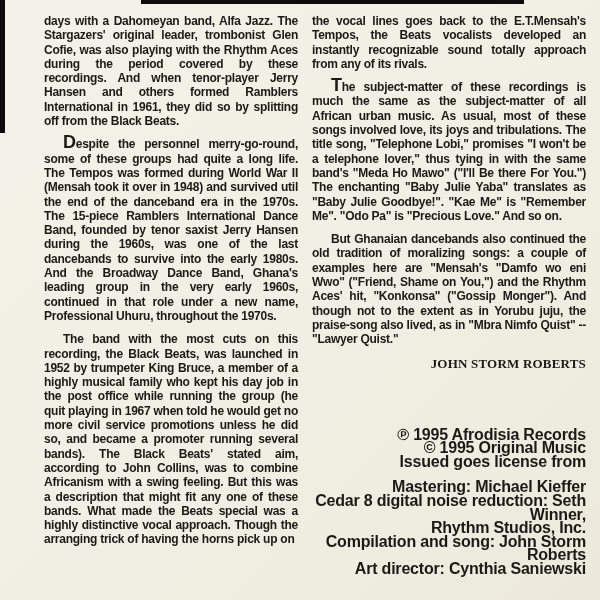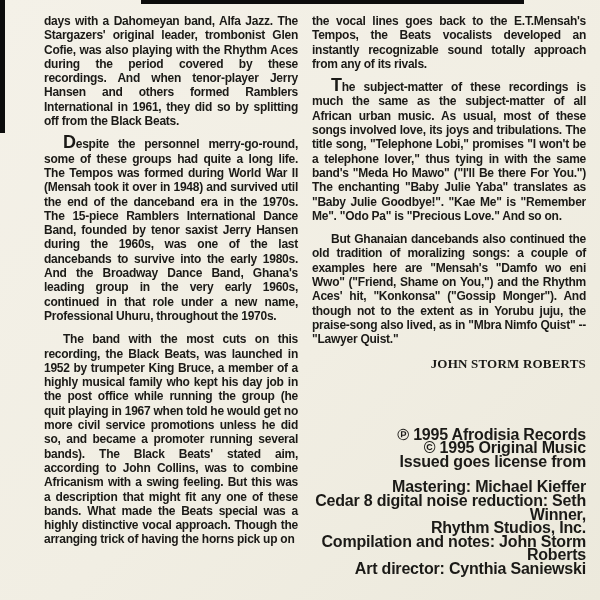--- a/index.html
+++ b/index.html
@@ -76,18 +76,18 @@
 
     <div class="byline">JOHN STORM ROBERTS</div>
 
     <div class="imprint">
       <div class="imprint-line">℗ 1995 Afrodisia Records</div>
       <div class="imprint-line">© 1995 Original Music</div>
       <div class="imprint-line">Issued goes license from</div>
       <div class="imprint-line gap">Mastering: Michael Kieffer</div>
       <div class="imprint-line">Cedar 8 digital noise reduction: Seth Winner,</div>
       <div class="imprint-line">Rhythm Studios, Inc.</div>
-      <div class="imprint-line">Compilation and notes: John Storm Roberts</div>
+      <div class="imprint-line">Compilation and song: John Storm Roberts</div>
       <div class="imprint-line">Art director: Cynthia Saniewski</div>
     </div>
   </div>
 
 </div>
 
 </body></html>

